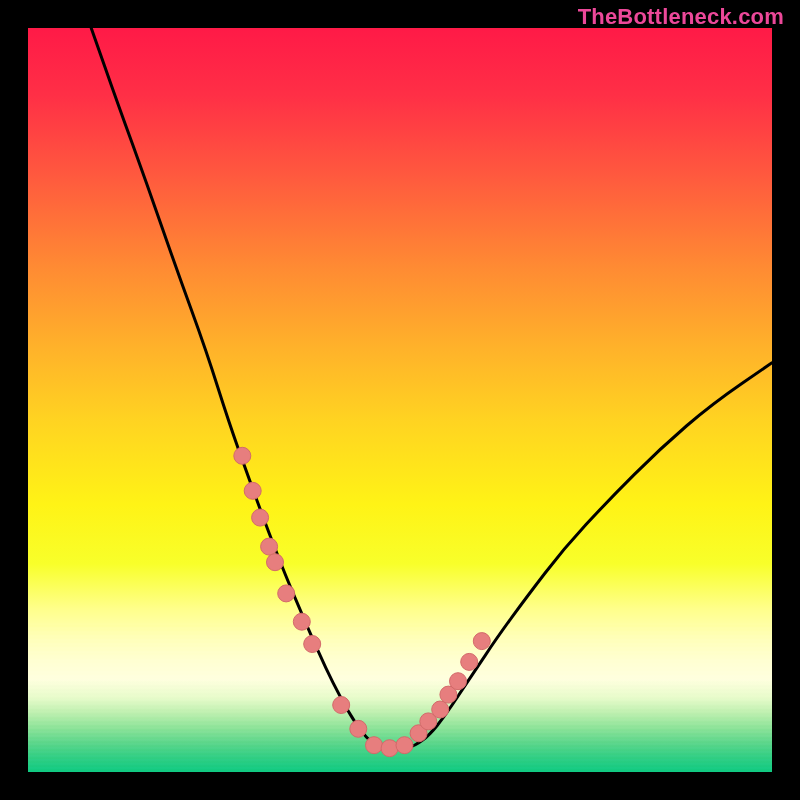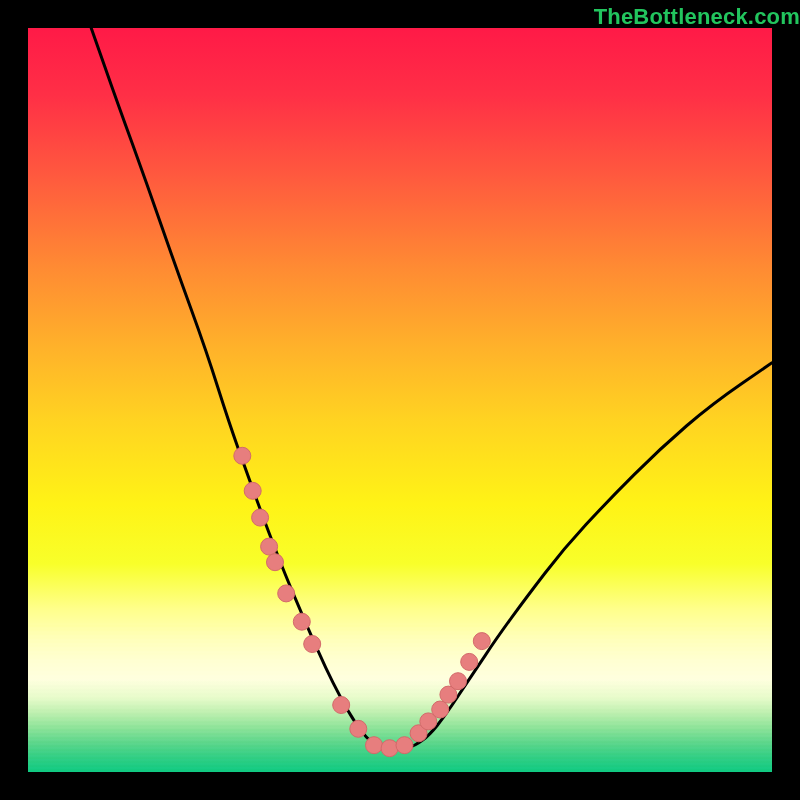--- a/index.html
+++ b/index.html
@@ -77,22 +77,22 @@
   svg.curve-layer {
     position: absolute;
     left: 0;
     top: 0;
     width: 100%;
     height: 100%;
   }
   .watermark {
     position: absolute;
     top: 4px;
-    right: 0;
-    color: #22c55e;
+    right: 16px;
+    color: #ec4899;
     font-size: 22px;
     font-weight: 600;
     letter-spacing: 0.2px;
     user-select: none;
   }
 </style>
 </head>
 <body>
 
 <div class="frame">

